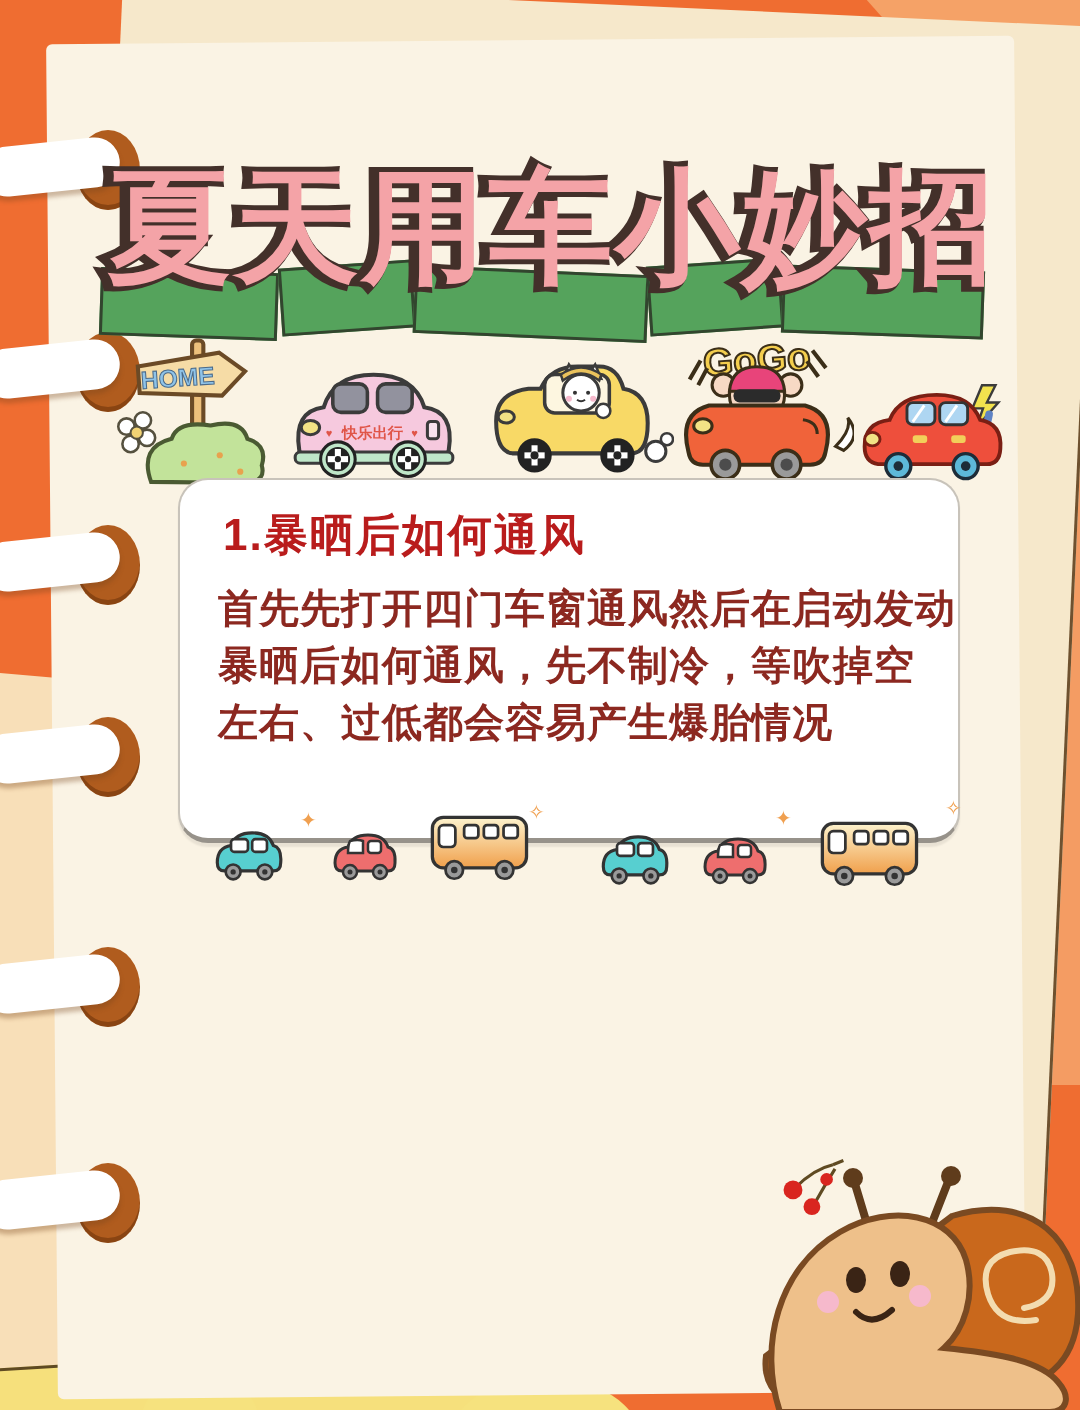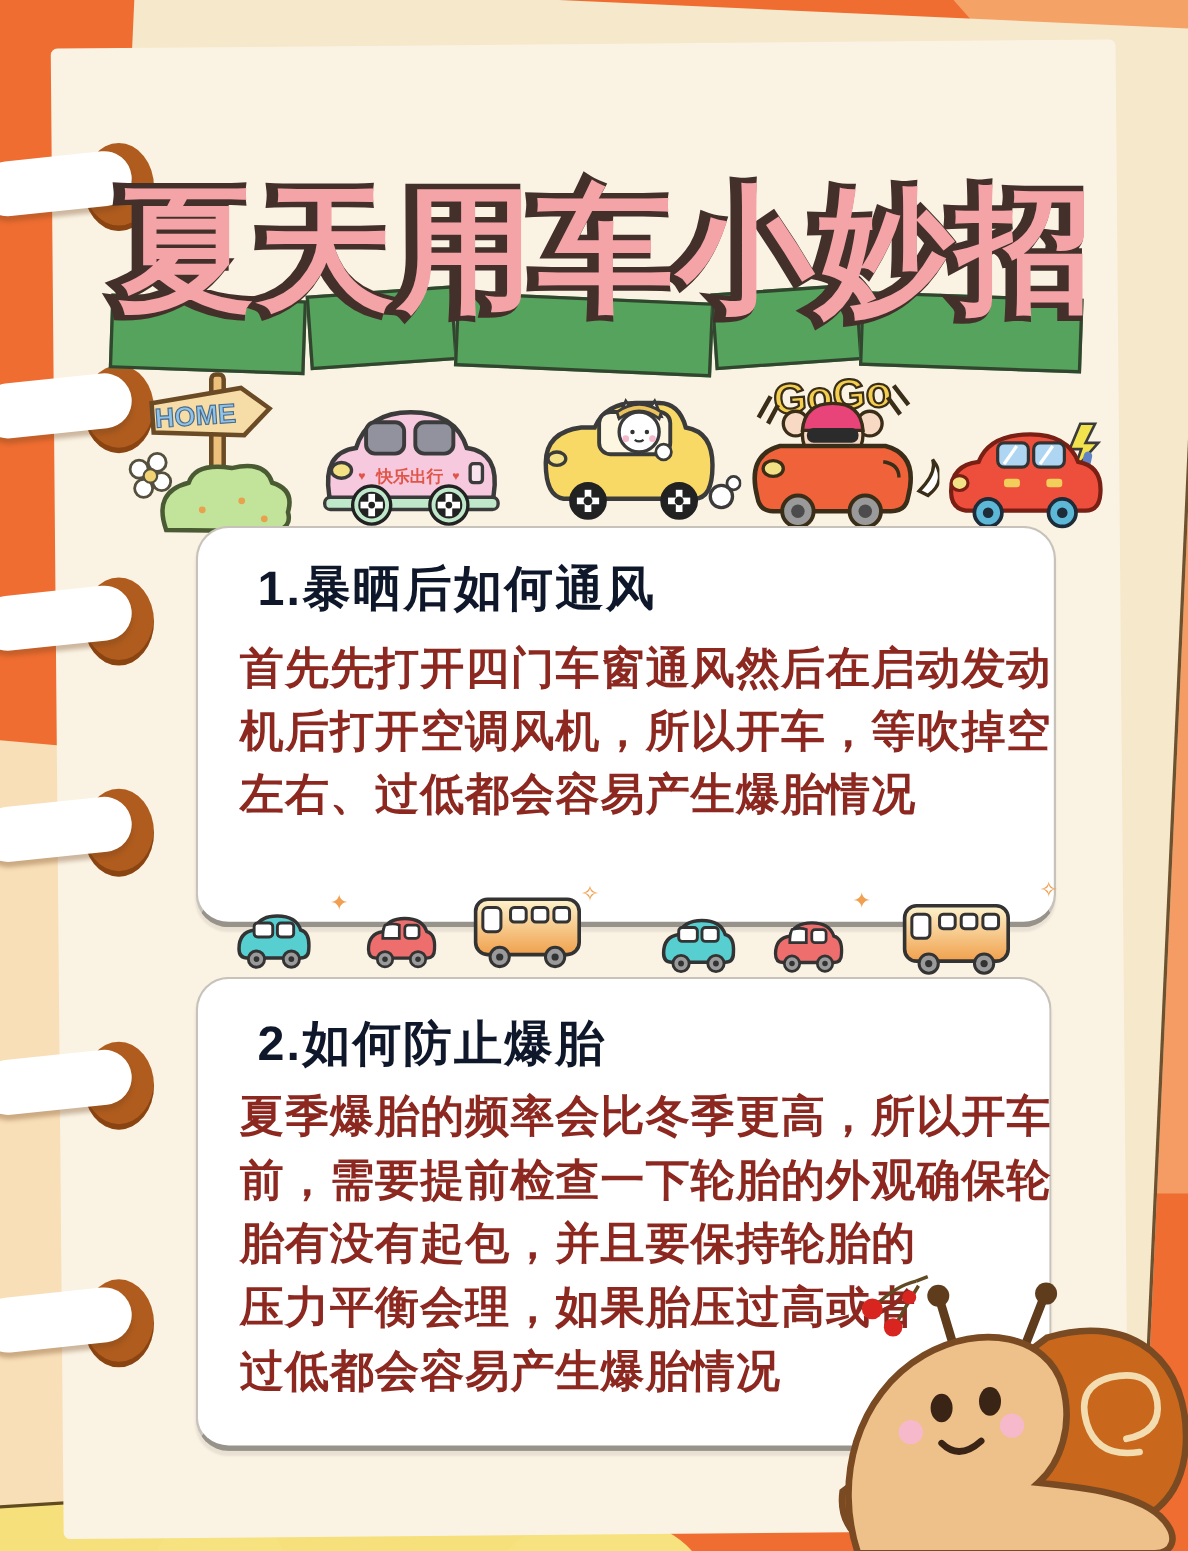--- a/index.html
+++ b/index.html
@@ -30,21 +30,21 @@
   .title-text{position:absolute;left:2px;top:-6px;width:100%;font-size:124px;font-weight:bold;
               letter-spacing:3px;white-space:nowrap;text-align:center;}
   .title-text .stroke{position:absolute;left:0;top:0;-webkit-text-stroke:10px #43302a;color:#43302a;
                       text-shadow:3px 4px 0 rgba(60,40,30,.25);}
   .title-text .fill{position:relative;color:#f4a3a7;}
   
   .card{position:absolute;background:#fff;border:2px solid #c8c3ba;border-bottom:5px solid #97928a;
         border-radius:30px;box-shadow:0 4px 2px rgba(0,0,0,.07);}
   .card1{left:178px;top:478px;width:778px;height:358px;}
   .card2{left:178px;top:888px;width:774px;height:424px;}
-  .heading{position:absolute;left:54px;font-size:44px;font-weight:bold;color:#0f172a;letter-spacing:2px;white-space:nowrap;}
+  .heading{position:absolute;left:43px;font-size:44px;font-weight:bold;color:#b91c1c;letter-spacing:2px;white-space:nowrap;}
   .body{position:absolute;left:38px;font-size:40px;font-weight:bold;color:#8c2820;letter-spacing:1px;}
   .body div{height:57px;line-height:57px;white-space:nowrap;}
   .card2 .body div{height:58px;line-height:58px;}
   
   .decor{position:absolute;}
   .sparkle{position:absolute;color:#f0a050;font-size:20px;}
   svg text{font-family:"Liberation Sans","DejaVu Sans",sans-serif;}
 </style>
 </head>
 <body>
@@ -219,21 +219,21 @@
     <g>
       <circle cx="115" cy="90" r="13" fill="#5db8d8" stroke="#1d2c38" stroke-width="3.5"></circle>
         <circle cx="115" cy="90" r="5" fill="#1d2c38"></circle>
     </g>
   </svg>
 
   <div class="card card1">
     <div class="heading" style="top:26px;">1.暴晒后如何通风</div>
     <div class="body" style="top:100px;">
       <div>首先先打开四门车窗通风然后在启动发动</div>
-      <div>机后打开空调风机，所以开车，等吹掉空</div>
+      <div>暴晒后如何通风，先不制冷，等吹掉空</div>
       <div>左右、过低都会容易产生爆胎情况</div>
     </div>
   </div>
 
   <span class="sparkle" style="left:300px;top:808px;">✦</span>
   <span class="sparkle" style="left:528px;top:800px;">✧</span>
   <span class="sparkle" style="left:775px;top:806px;">✦</span>
   <span class="sparkle" style="left:945px;top:796px;">✧</span>
 
   <svg class="decor" style="left:212px;top:828px;z-index:3;" width="74" height="54" viewBox="0 0 70 50">
@@ -294,30 +294,20 @@
     <rect x="10" y="11" width="15" height="20" rx="4" fill="#fff" stroke="#333" stroke-width="2.5"></rect>
     <rect x="33" y="11" width="13" height="12" rx="3" fill="#fff" stroke="#333" stroke-width="2.5"></rect>
     <rect x="51" y="11" width="13" height="12" rx="3" fill="#fff" stroke="#333" stroke-width="2.5"></rect>
     <rect x="69" y="11" width="13" height="12" rx="3" fill="#fff" stroke="#333" stroke-width="2.5"></rect>
     <circle cx="24" cy="52" r="8" fill="#9a9a9a" stroke="#333" stroke-width="2.5"></circle>
       <circle cx="24" cy="52" r="3" fill="#333"></circle>
     <circle cx="70" cy="52" r="8" fill="#9a9a9a" stroke="#333" stroke-width="2.5"></circle>
       <circle cx="70" cy="52" r="3" fill="#333"></circle>
   </svg>
 
-  <div class="card card2">
-    <div class="heading" style="top:30px;">2.如何防止爆胎</div>
-    <div class="body" style="top:96px;">
-      <div>夏季爆胎的频率会比冬季更高，所以开车</div>
-      <div>前，需要提前检查一下轮胎的外观确保轮</div>
-      <div>胎有没有起包，并且要保持轮胎的</div>
-      <div>压力平衡会理，如果胎压过高或者</div>
-      <div>过低都会容易产生爆胎情况</div>
-    </div>
-  </div>
 
   <svg class="decor" style="left:772px;top:1150px;z-index:5;" width="84" height="84" viewBox="0 0 80 80">
     <path d="M22,36 Q40,18 58,14 M40,52 Q50,34 60,18" stroke="#5f4a22" stroke-width="3" fill="none"></path>
     <circle cx="20" cy="38" r="9" fill="#d9251f"></circle>
     <circle cx="38" cy="54" r="8" fill="#d9251f"></circle>
     <circle cx="52" cy="28" r="6" fill="#d9251f"></circle>
     <path d="M58,14 l10,-4" stroke="#5f4a22" stroke-width="3"></path>
   </svg>
 
   <svg class="decor" style="left:752px;top:1156px;z-index:6;" width="330" height="256" viewBox="0 0 330 256">

